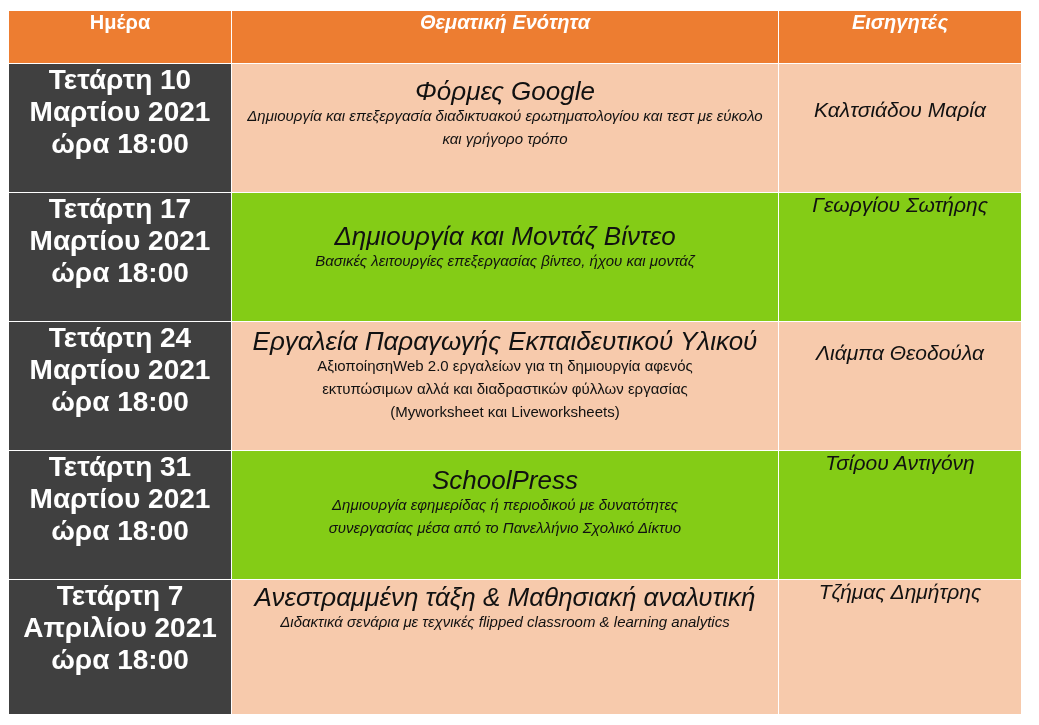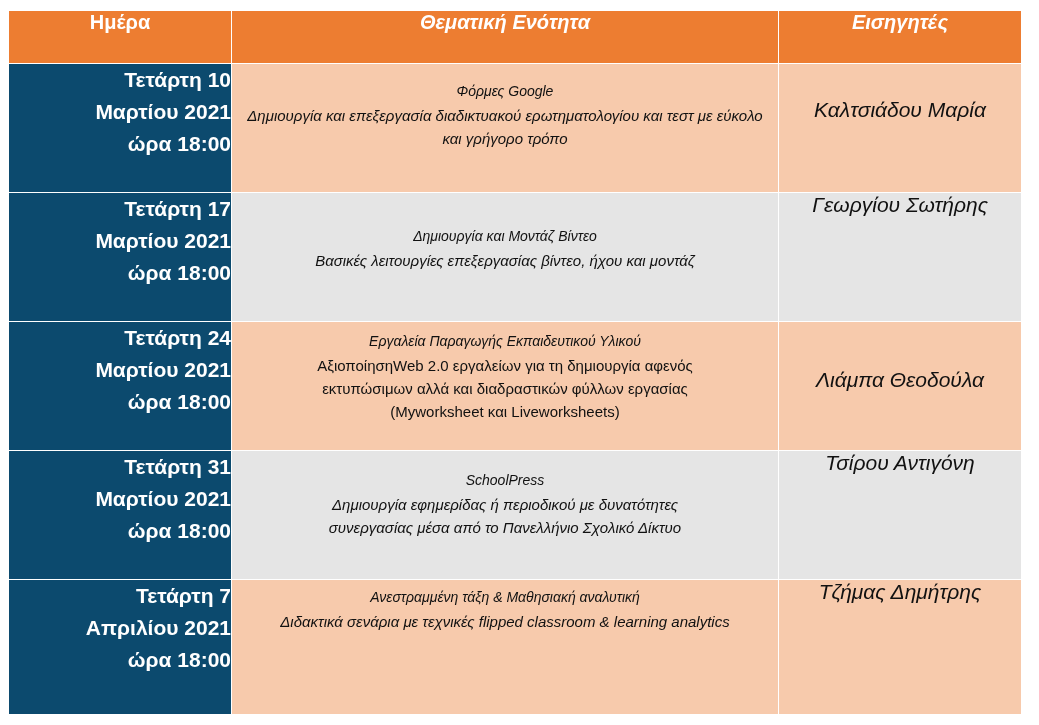--- a/index.html
+++ b/index.html
@@ -45,41 +45,41 @@
       padding-top: 6px;
     }
     thead th.h-topic, thead th.h-speaker {
       font-style: italic;
     }
 
     tbody tr { height: 129px; }
     tbody tr.last { height: 135px; }
 
     td.day {
-      background: #0c4a6e;
+      background: #404040;
       color: #ffffff;
       font-weight: bold;
-      font-size: 21px;
+      font-size: 28px;
       line-height: 32px;
-      text-align: right;
+      text-align: center;
       padding-top: 2px;
     }
     td.day .line { display: block; }
 
     tr.odd td.topic, tr.odd td.speaker { background: #F7CAAC; }
-    tr.even td.topic, tr.even td.speaker { background: #e5e5e5; }
+    tr.even td.topic, tr.even td.speaker { background: #84cc16; }
 
     td.topic {
       text-align: center;
       color: #111111;
     }
     td.topic .title {
       display: block;
       font-style: italic;
-      font-size: 14px;
+      font-size: 26px;
       line-height: 26px;
     }
     td.topic .desc {
       display: block;
       font-style: italic;
       font-size: 15px;
       line-height: 23px;
       padding: 0 30px;
     }
     td.topic .desc.upright { font-style: normal; }
@@ -140,21 +140,21 @@
       <tr class="odd">
         <td class="day">
           <span class="line">Τετάρτη 24</span>
           <span class="line">Μαρτίου 2021</span>
           <span class="line">ώρα 18:00</span>
         </td>
         <td class="topic" style="padding-top:6px;">
           <span class="title">Εργαλεία Παραγωγής Εκπαιδευτικού Υλικού</span>
           <span class="desc upright" style="padding:0 56px;">ΑξιοποίησηWeb 2.0 εργαλείων για τη δημιουργία αφενός εκτυπώσιμων αλλά και διαδραστικών φύλλων εργασίας (Myworksheet και Liveworksheets)</span>
         </td>
-        <td class="speaker" style="vertical-align:top;padding-top:46px;">Λιάμπα Θεοδούλα</td>
+        <td class="speaker" style="vertical-align:top;padding-top:19px;">Λιάμπα Θεοδούλα</td>
       </tr>
 
       <tr class="even">
         <td class="day">
           <span class="line">Τετάρτη 31</span>
           <span class="line">Μαρτίου 2021</span>
           <span class="line">ώρα 18:00</span>
         </td>
         <td class="topic" style="padding-top:16px;">
           <span class="title">SchoolPress</span>

